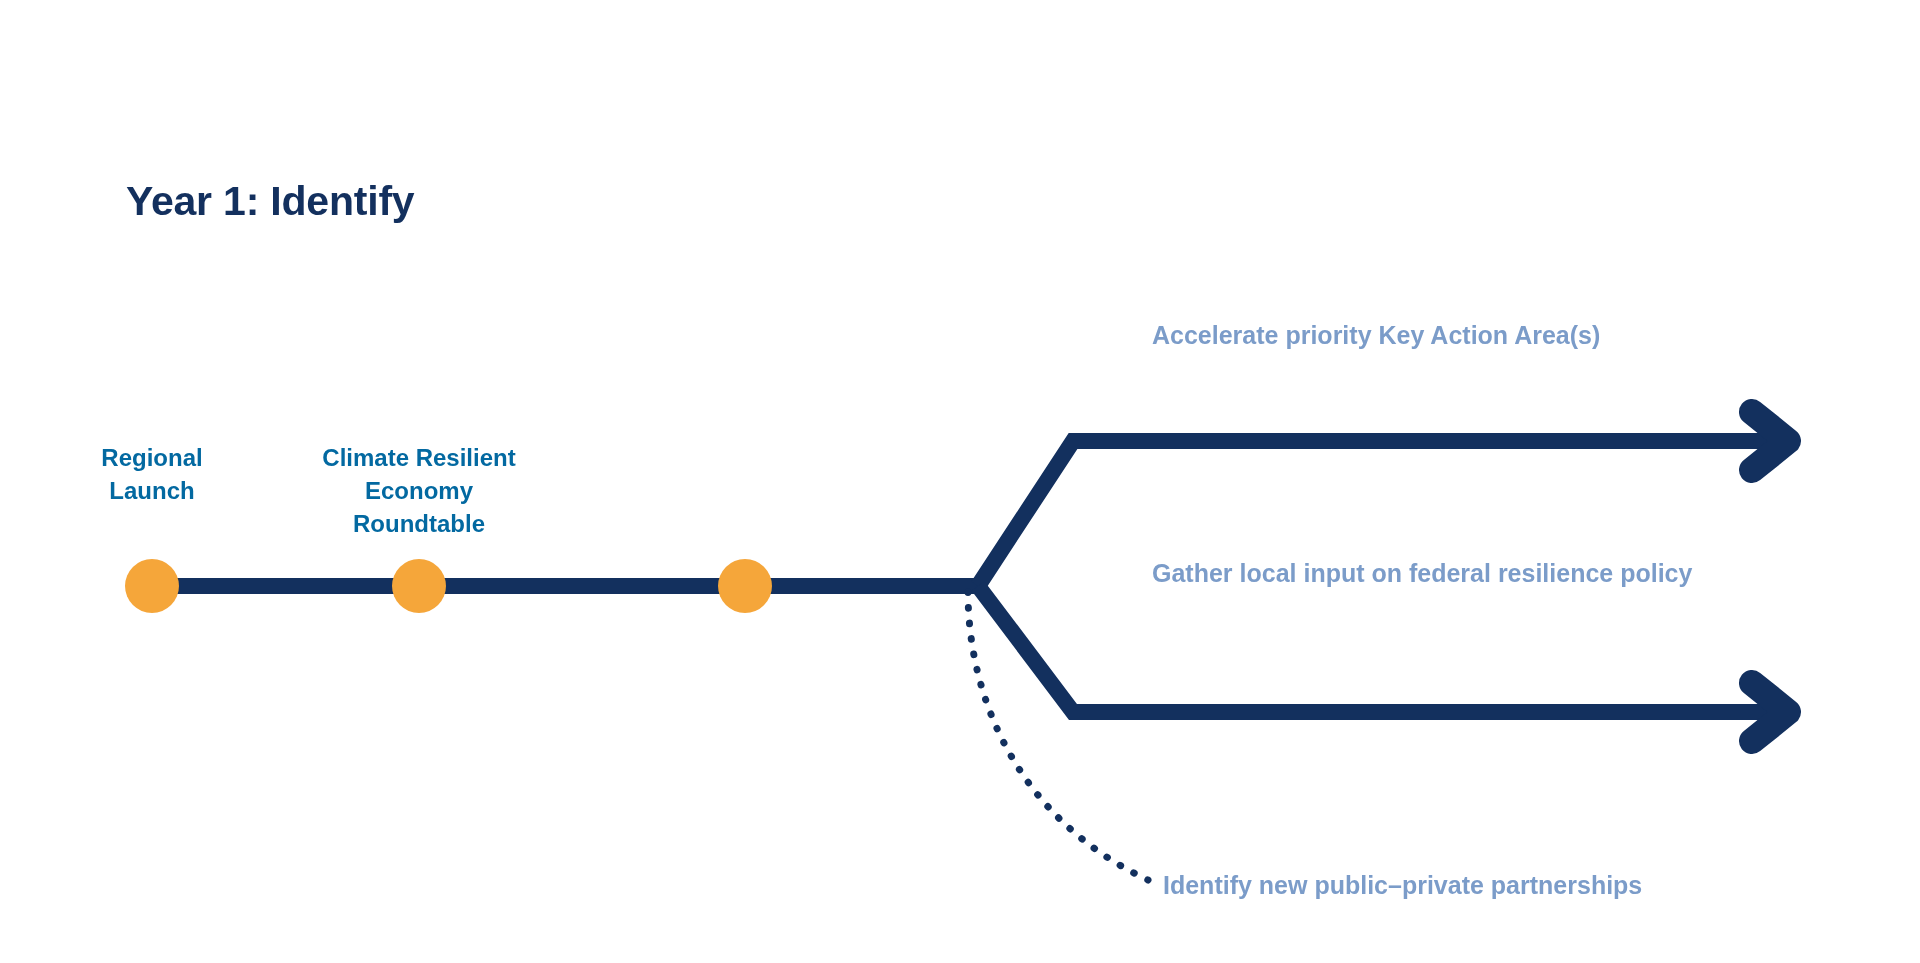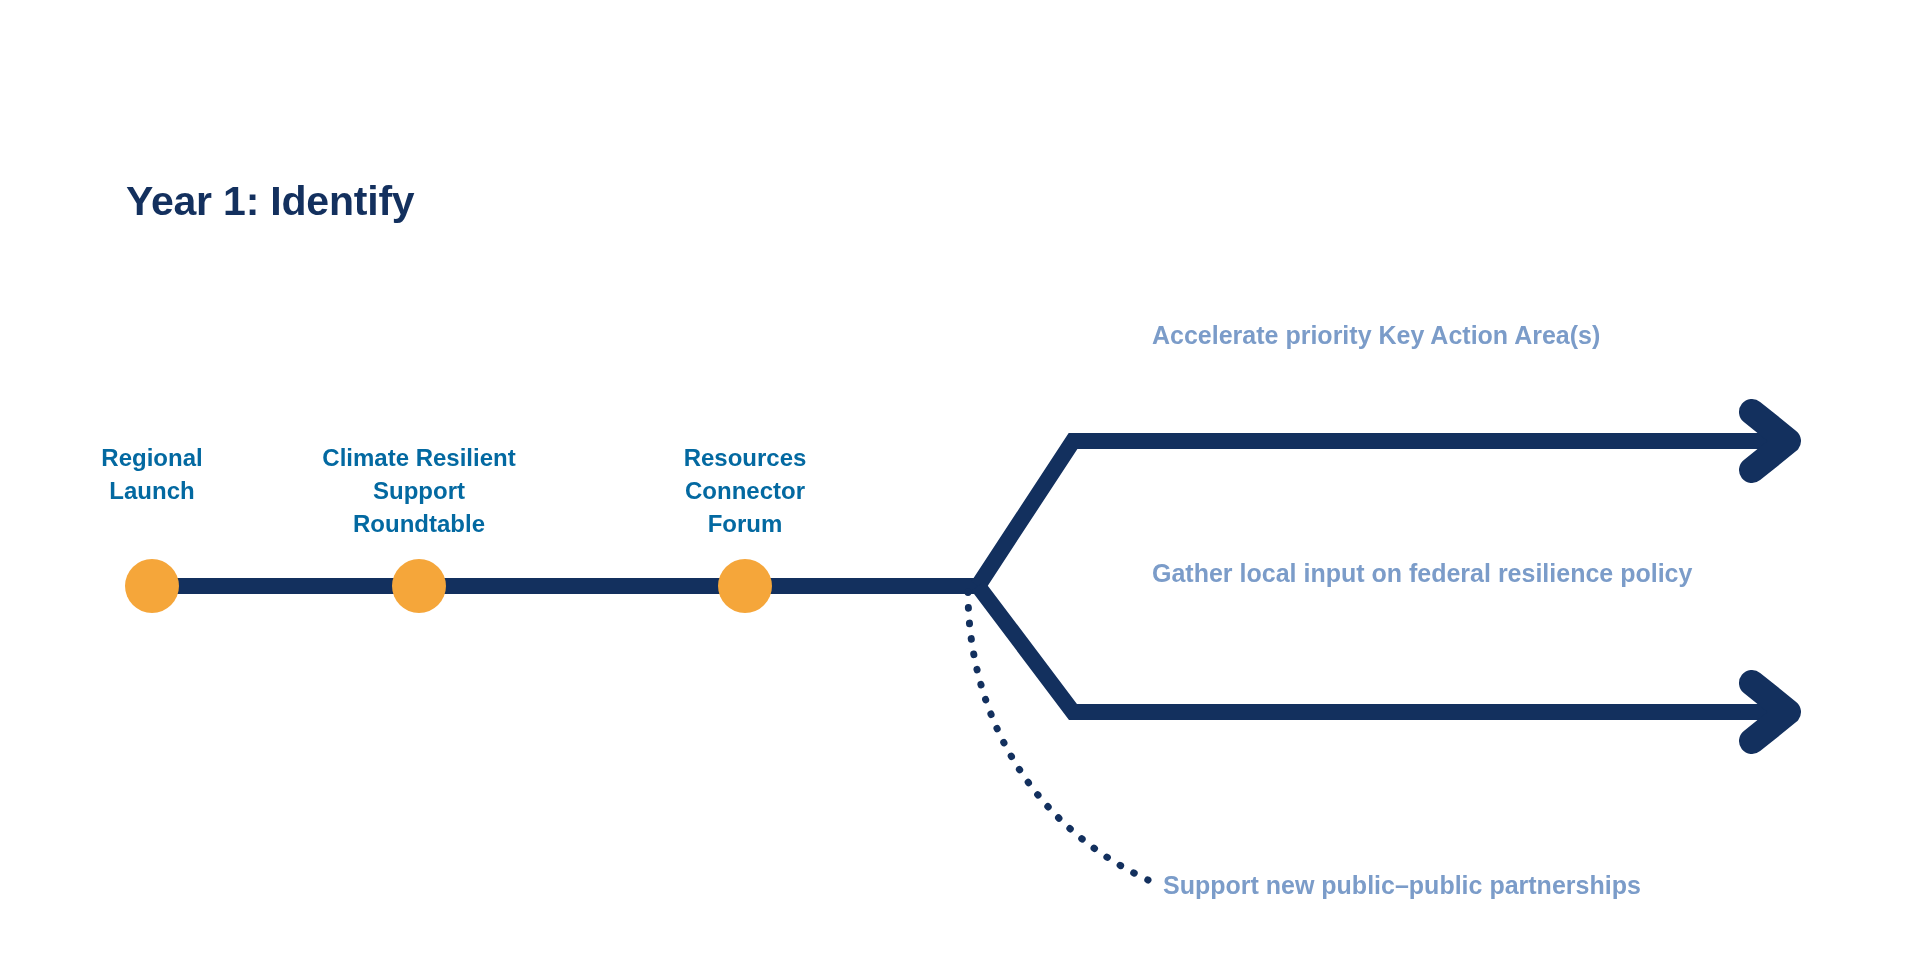--- a/index.html
+++ b/index.html
@@ -99,27 +99,24 @@
 
   <div class="layer-text">
 
     <div class="phase-title" id="phase-title-1">Year 1: Identify</div>
 
 
     <div class="milestone-label" id="milestone-label-0">Regional
 Launch</div>
 
     <div class="milestone-label" id="milestone-label-1">Climate Resilient
-Support
+Economy
 Roundtable</div>
 
-    <div class="milestone-label" id="milestone-label-2">Resources
-Connector
-Forum</div>
 
     <div class="outcome-label" id="outcome-label-0">Accelerate priority Key Action Area(s)</div>
 
     <div class="outcome-label" id="outcome-label-1">Gather local input on federal resilience policy</div>
 
-    <div class="outcome-label" id="outcome-label-2">Support new public–public partnerships</div>
+    <div class="outcome-label" id="outcome-label-2">Identify new public–private partnerships</div>
 
   </div>
 </div>
 
 </body></html>

